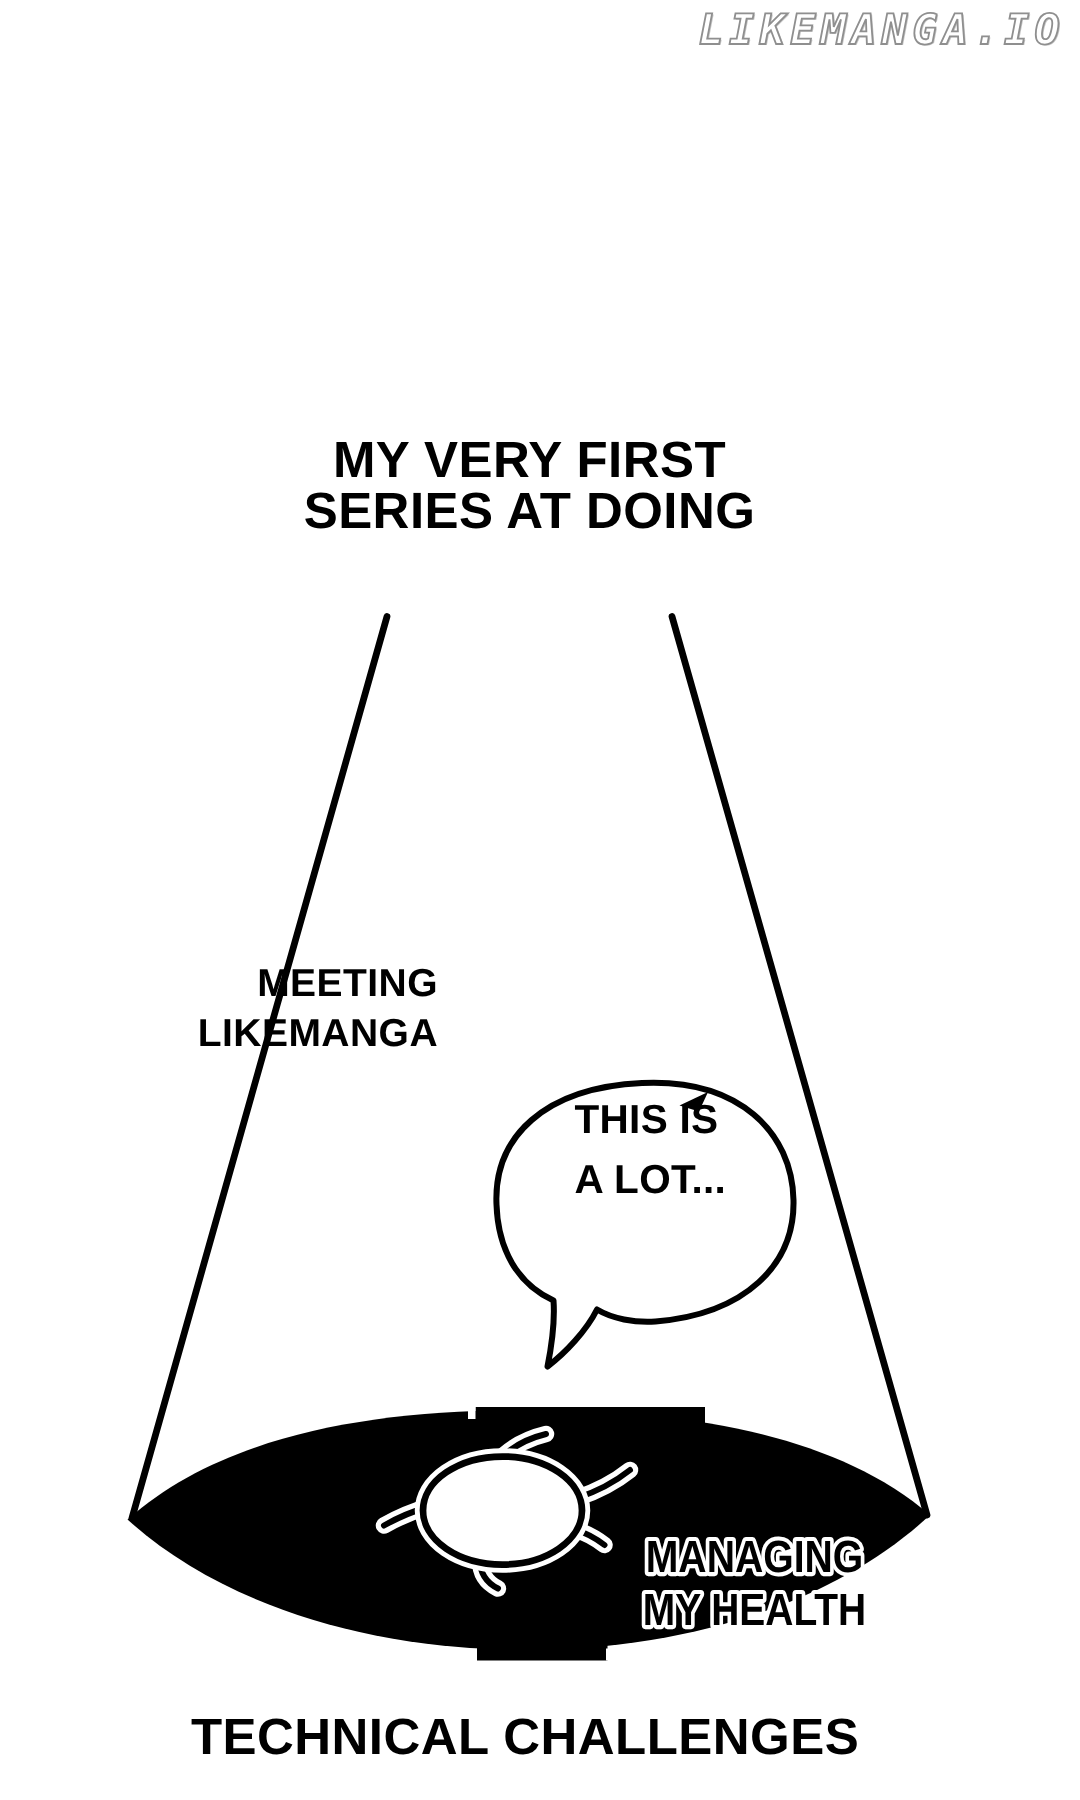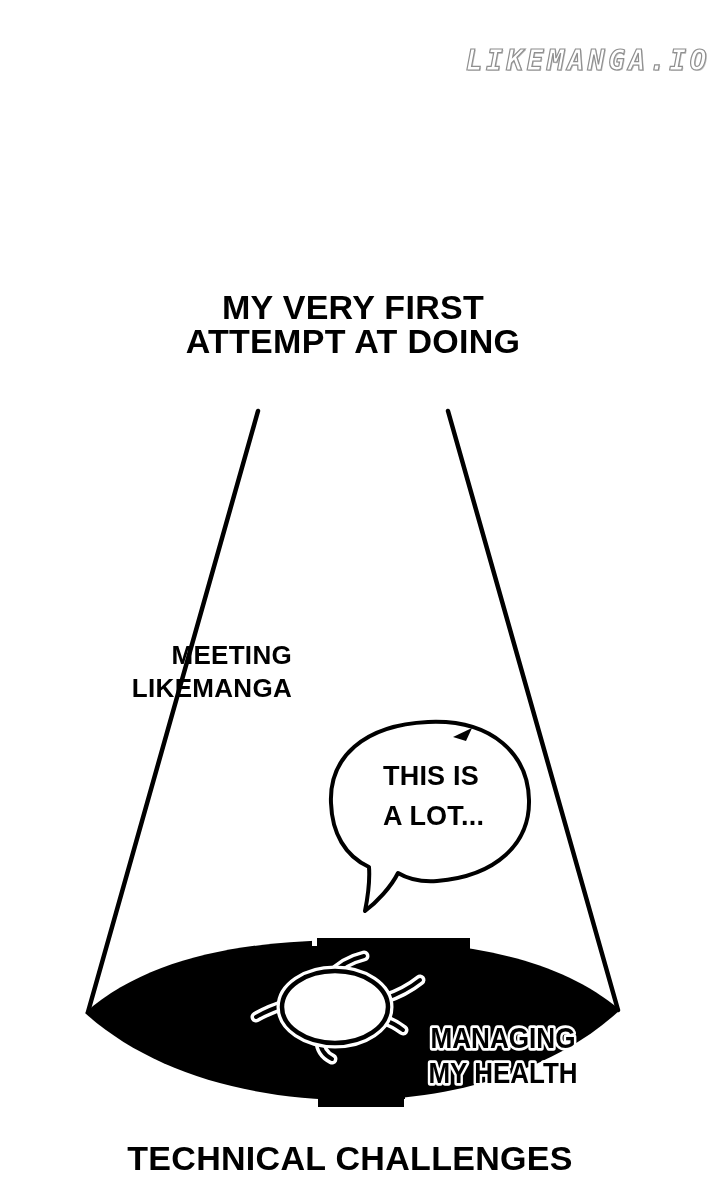--- a/index.html
+++ b/index.html
@@ -24,21 +24,20 @@
     font-family: "DejaVu Sans Mono", monospace;
     font-style: italic;
     font-weight: 700;
     font-size: 28px;
     line-height: 34px;
     letter-spacing: 3.5px;
     color: #ffffff;
     -webkit-text-stroke: 1.2px #8f8f8f;
     text-shadow: 1px 1px 0 #c9c9c9;
     white-space: nowrap;
-    margin-top: 41px;
   }
   .caption-title {
     position: absolute;
     top: 290px;
     left: 153px;
     width: 400px;
     text-align: center;
     font-weight: 700;
     font-size: 34px;
     line-height: 34px;
@@ -50,21 +49,21 @@
     left: 52px;
     width: 240px;
     text-align: right;
     font-weight: 700;
     font-size: 26px;
     line-height: 33px;
     letter-spacing: 0.3px;
   }
   .bubble-text {
     position: absolute;
-    top: 756px;
+    top: 726px;
     left: 383px;
     width: 130px;
     text-align: left;
     font-weight: 700;
     font-size: 27px;
     line-height: 40px;
     letter-spacing: 0.2px;
   }
   .label-technical {
     position: absolute;
@@ -149,21 +148,21 @@
     <path d="M 453 737 L 472 728 L 466 741 Z" fill="#000"></path>
 
     <g>
       <text class="spotlight-label-text" x="503" y="1048" textLength="145" lengthAdjust="spacingAndGlyphs">MANAGING</text>
       <text class="spotlight-label-text" x="503" y="1083" textLength="149" lengthAdjust="spacingAndGlyphs">MY HEALTH</text>
     </g>
   </svg>
 
   <div class="caption-title">
     <div>MY VERY FIRST</div>
-    <div>ATTEMPT AT DOING</div>
+    <div>SERIES AT DOING</div>
   </div>
 
   <div class="label-meeting">
     <div>MEETING</div>
     <div>LIKEMANGA</div>
   </div>
 
   <div class="bubble-text">
     <div>THIS IS</div>
     <div>A LOT...</div>

